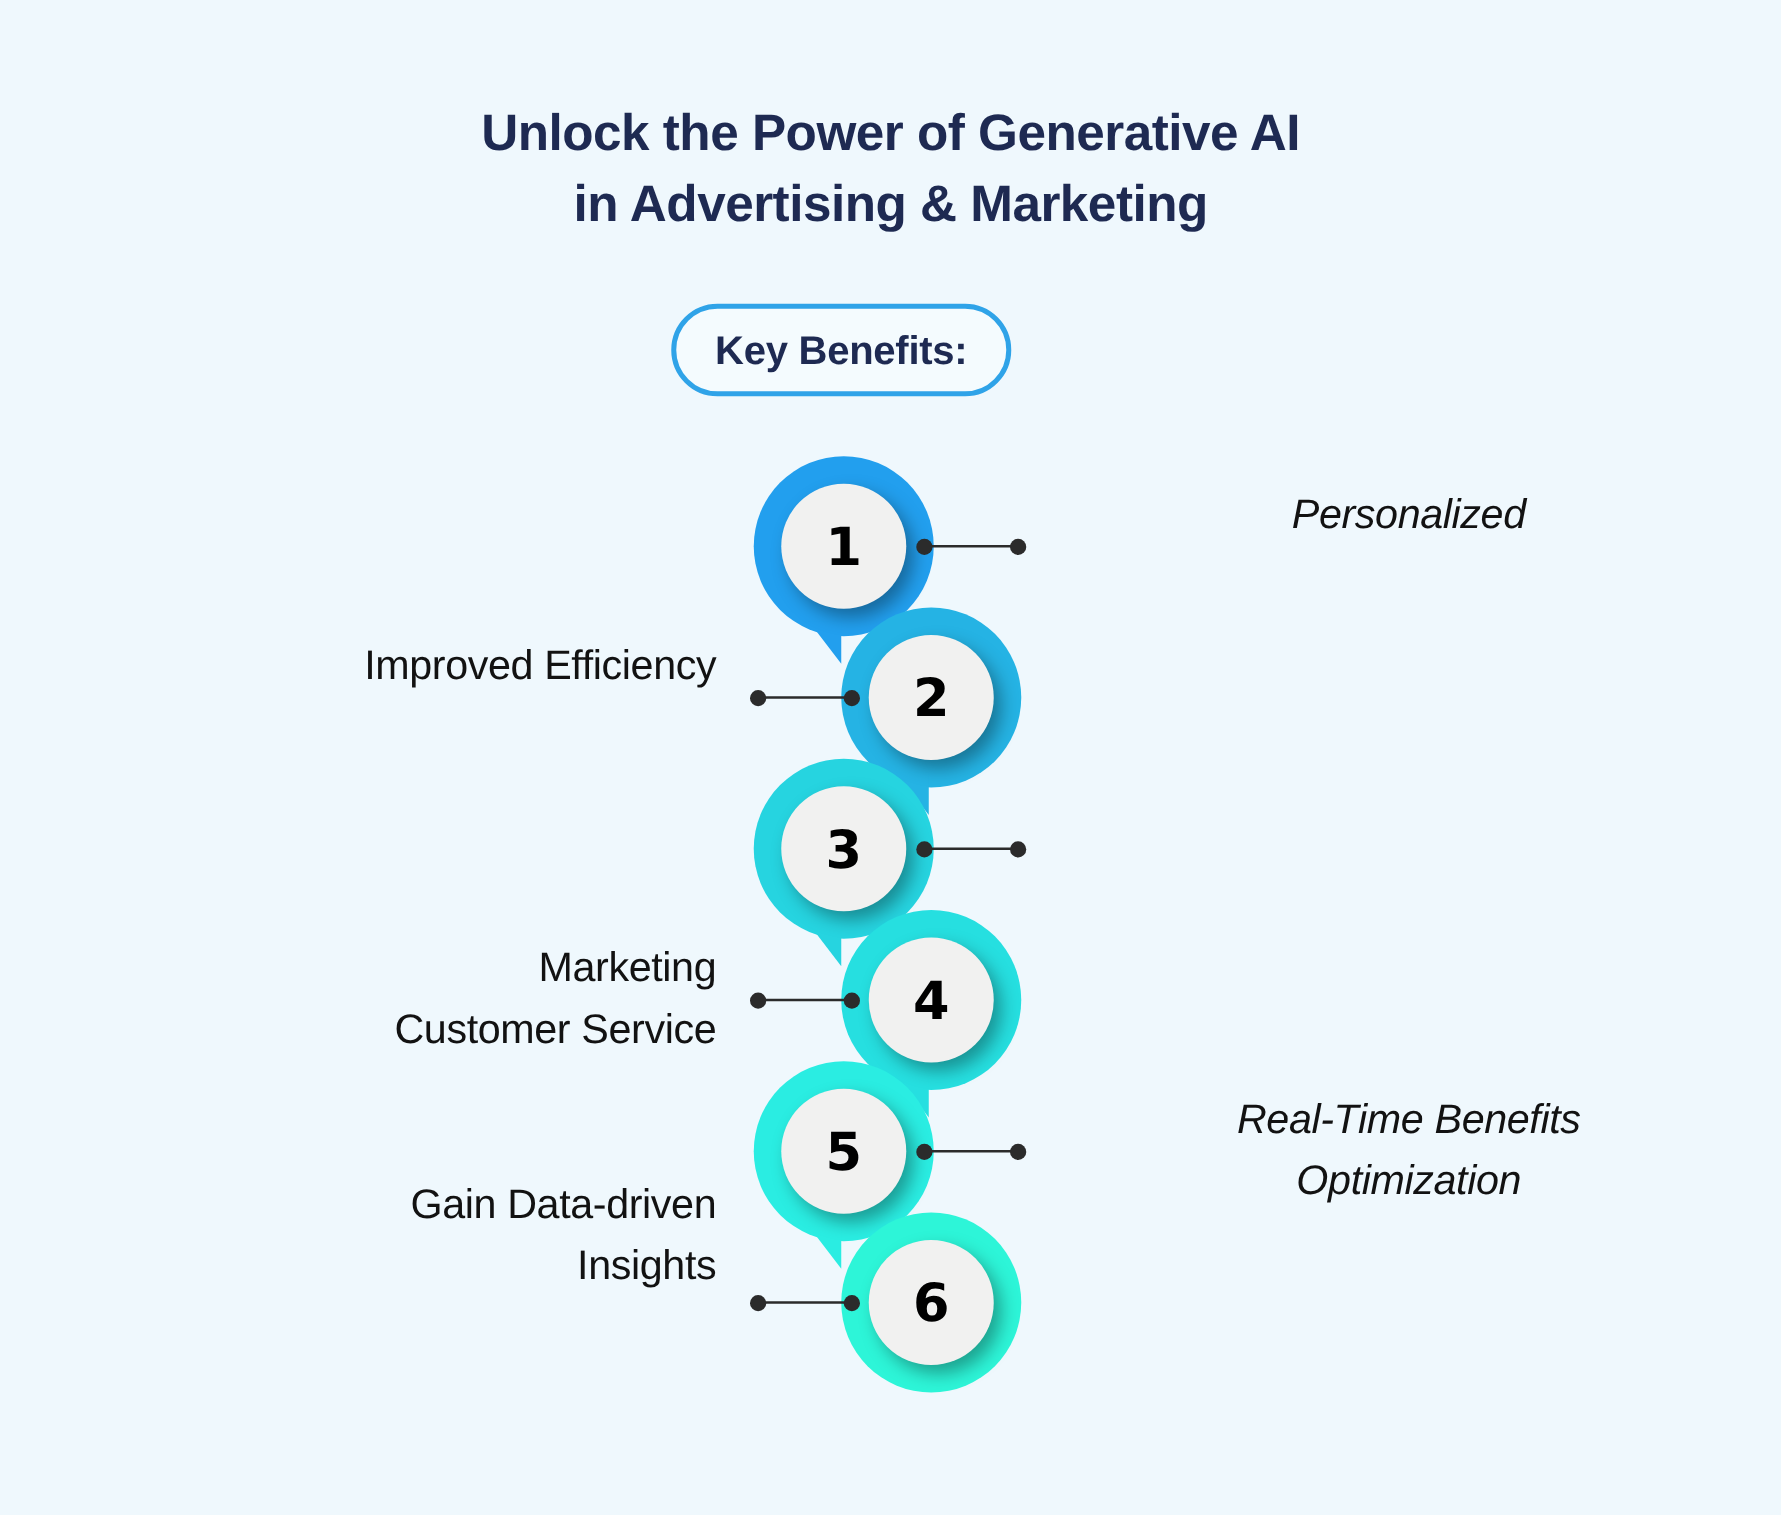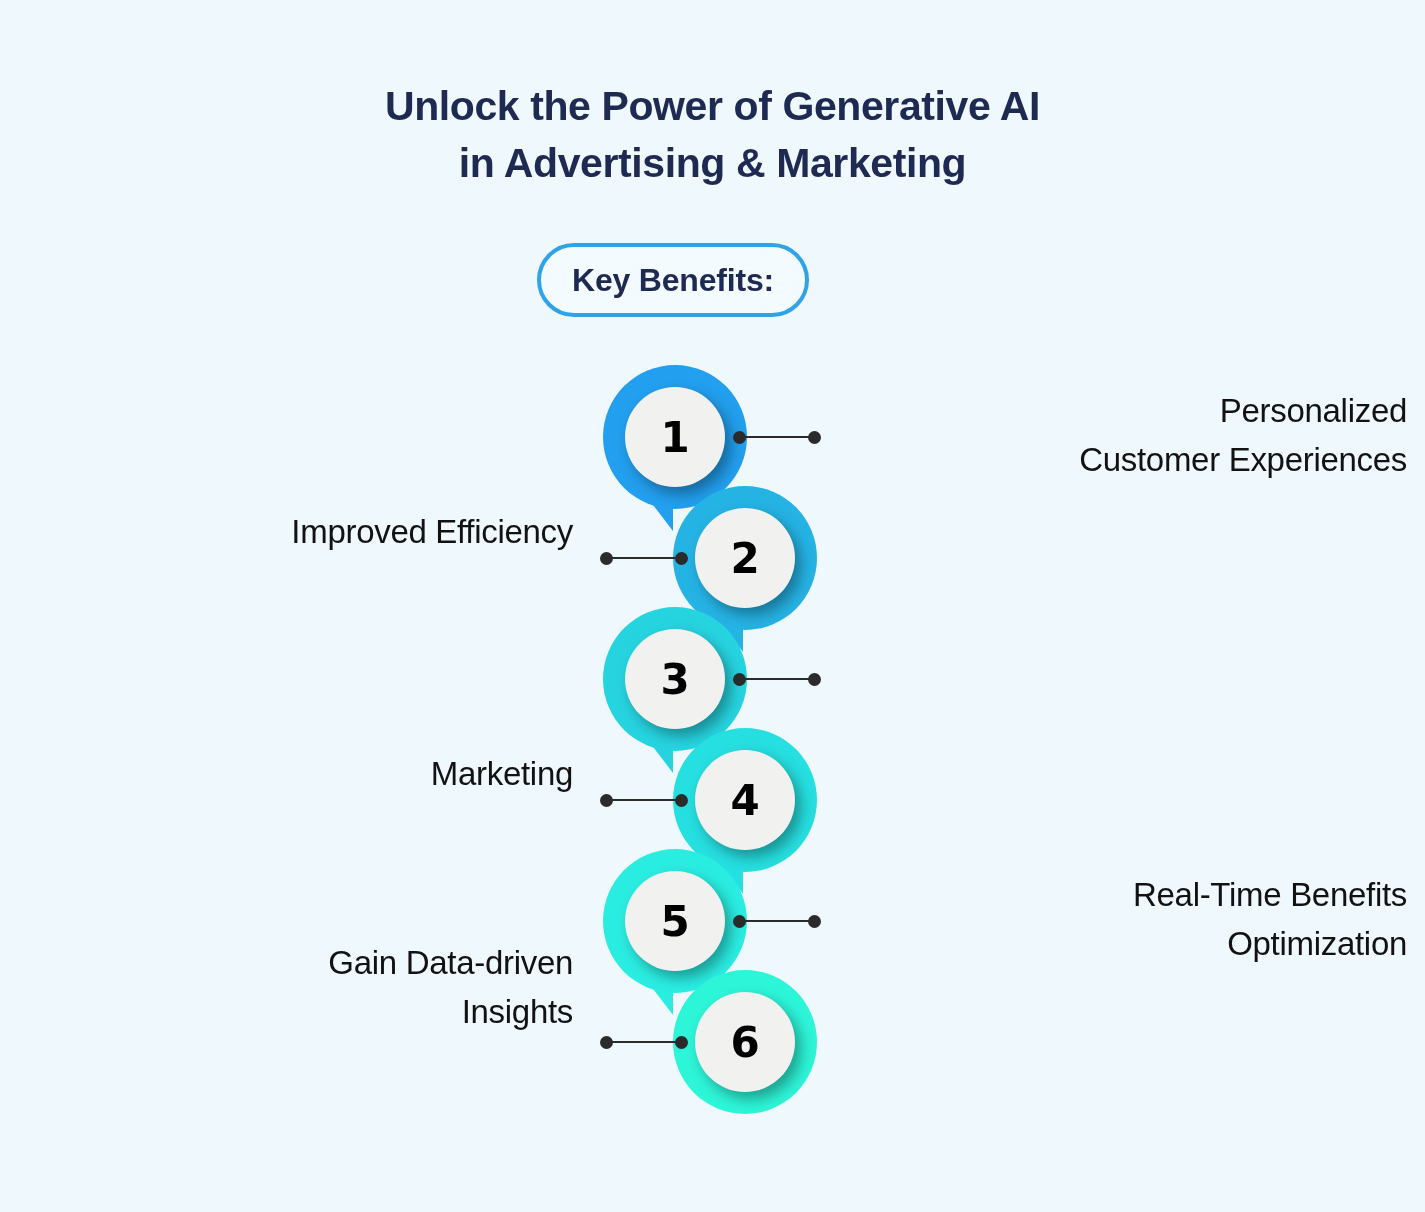--- a/index.html
+++ b/index.html
@@ -114,21 +114,21 @@
 
   
   .label {
     position: absolute;
     color: #121212;
     font-size: 33px;
     line-height: 1.47;
     letter-spacing: -0.3px;
     white-space: pre;
   }
-  .label.right { text-align: right; }
+  .label.right { text-align: center; font-style: italic; }
   .label.left  { text-align: right; }
   .label .ln { display: block; }
 </style>
 </head>
 <body>
 
 <div id="page">
 
   <div class="title">
     <span class="line">Unlock the Power of Generative AI</span>
@@ -142,21 +142,21 @@
   <div class="steps" id="steps-root">
       <div class="step">
         <div class="ring" style="left: 603px; top: 365px; width: 144px; height: 144px; background: rgb(34, 159, 238);"></div>
         <div class="tail" style="left: 647px; top: 497px; border-left: 26px solid transparent; border-right: 0px solid transparent; border-top: 34px solid rgb(34, 159, 238);"></div>
         <div class="inner" style="left: 625px; top: 387px; width: 100px; height: 100px;">
           <span>1</span>
         </div>
         <div class="connector" style="left: 739px; top: 436px; width: 75px;"></div>
         <div class="dot" style="left: 732.5px; top: 430.5px;"></div>
         <div class="dot" style="left: 807.5px; top: 430.5px;"></div>
-        <div class="label right" style="top: 387px; left: 847px; width: 560px;"><span class="ln">Personalized</span><span class="ln">Customer Experiences</span></div>
+        <div class="label right" style="top: 387px; left: 847px; width: 560px;"><span class="ln">Personalized</span></div>
       </div>
       <div class="step">
         <div class="ring" style="left: 673px; top: 486px; width: 144px; height: 144px; background: rgb(37, 179, 228);"></div>
         <div class="tail" style="left: 717px; top: 618px; border-left: 26px solid transparent; border-right: 0px solid transparent; border-top: 34px solid rgb(37, 179, 228);"></div>
         <div class="inner" style="left: 695px; top: 508px; width: 100px; height: 100px;">
           <span>2</span>
         </div>
         <div class="connector" style="left: 606px; top: 557px; width: 75px;"></div>
         <div class="dot" style="left: 674.5px; top: 551.5px;"></div>
         <div class="dot" style="left: 599.5px; top: 551.5px;"></div>
@@ -175,21 +175,21 @@
       </div>
       <div class="step">
         <div class="ring" style="left: 673px; top: 728px; width: 144px; height: 144px; background: rgb(38, 223, 224);"></div>
         <div class="tail" style="left: 717px; top: 860px; border-left: 26px solid transparent; border-right: 0px solid transparent; border-top: 34px solid rgb(38, 223, 224);"></div>
         <div class="inner" style="left: 695px; top: 750px; width: 100px; height: 100px;">
           <span>4</span>
         </div>
         <div class="connector" style="left: 606px; top: 799px; width: 75px;"></div>
         <div class="dot" style="left: 674.5px; top: 793.5px;"></div>
         <div class="dot" style="left: 599.5px; top: 793.5px;"></div>
-        <div class="label left" style="top: 750px; left: 13px; width: 560px;"><span class="ln">Marketing</span></div>
+        <div class="label left" style="top: 750px; left: 13px; width: 560px;"><span class="ln">Marketing</span><span class="ln">Customer Service</span></div>
       </div>
       <div class="step">
         <div class="ring" style="left: 603px; top: 849px; width: 144px; height: 144px; background: rgb(42, 237, 226);"></div>
         <div class="tail" style="left: 647px; top: 981px; border-left: 26px solid transparent; border-right: 0px solid transparent; border-top: 34px solid rgb(42, 237, 226);"></div>
         <div class="inner" style="left: 625px; top: 871px; width: 100px; height: 100px;">
           <span>5</span>
         </div>
         <div class="connector" style="left: 739px; top: 920px; width: 75px;"></div>
         <div class="dot" style="left: 732.5px; top: 914.5px;"></div>
         <div class="dot" style="left: 807.5px; top: 914.5px;"></div>

